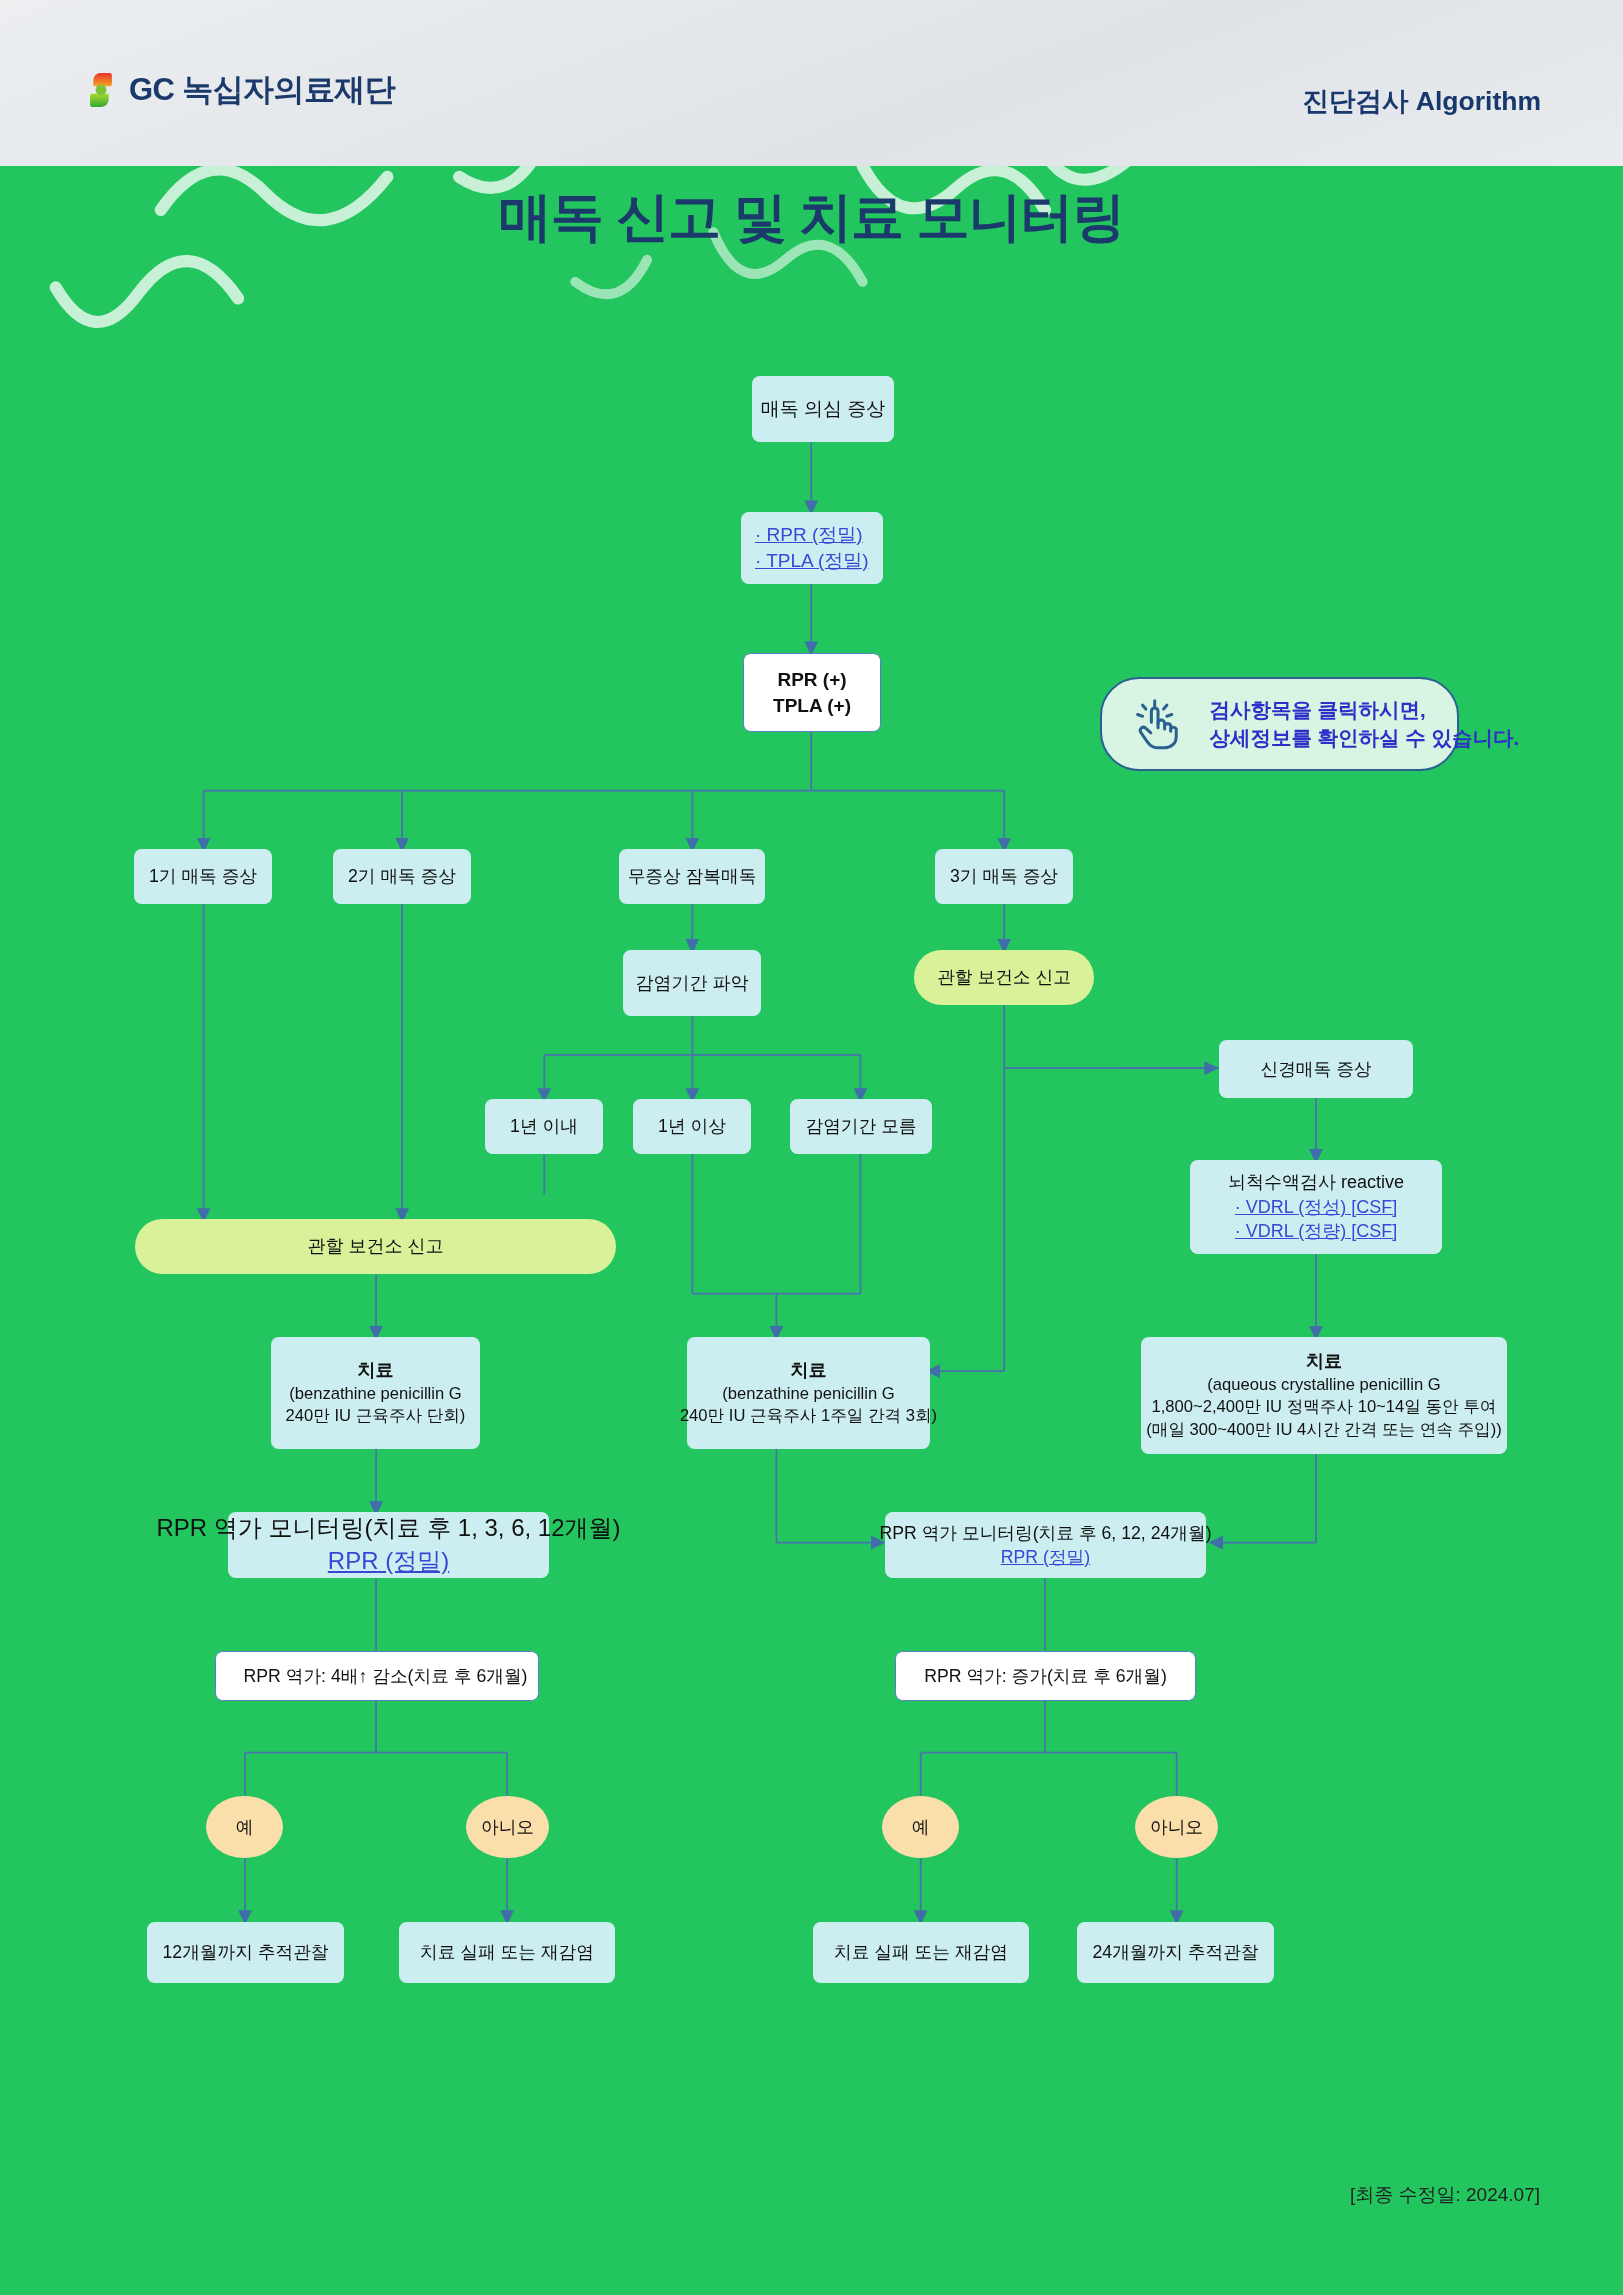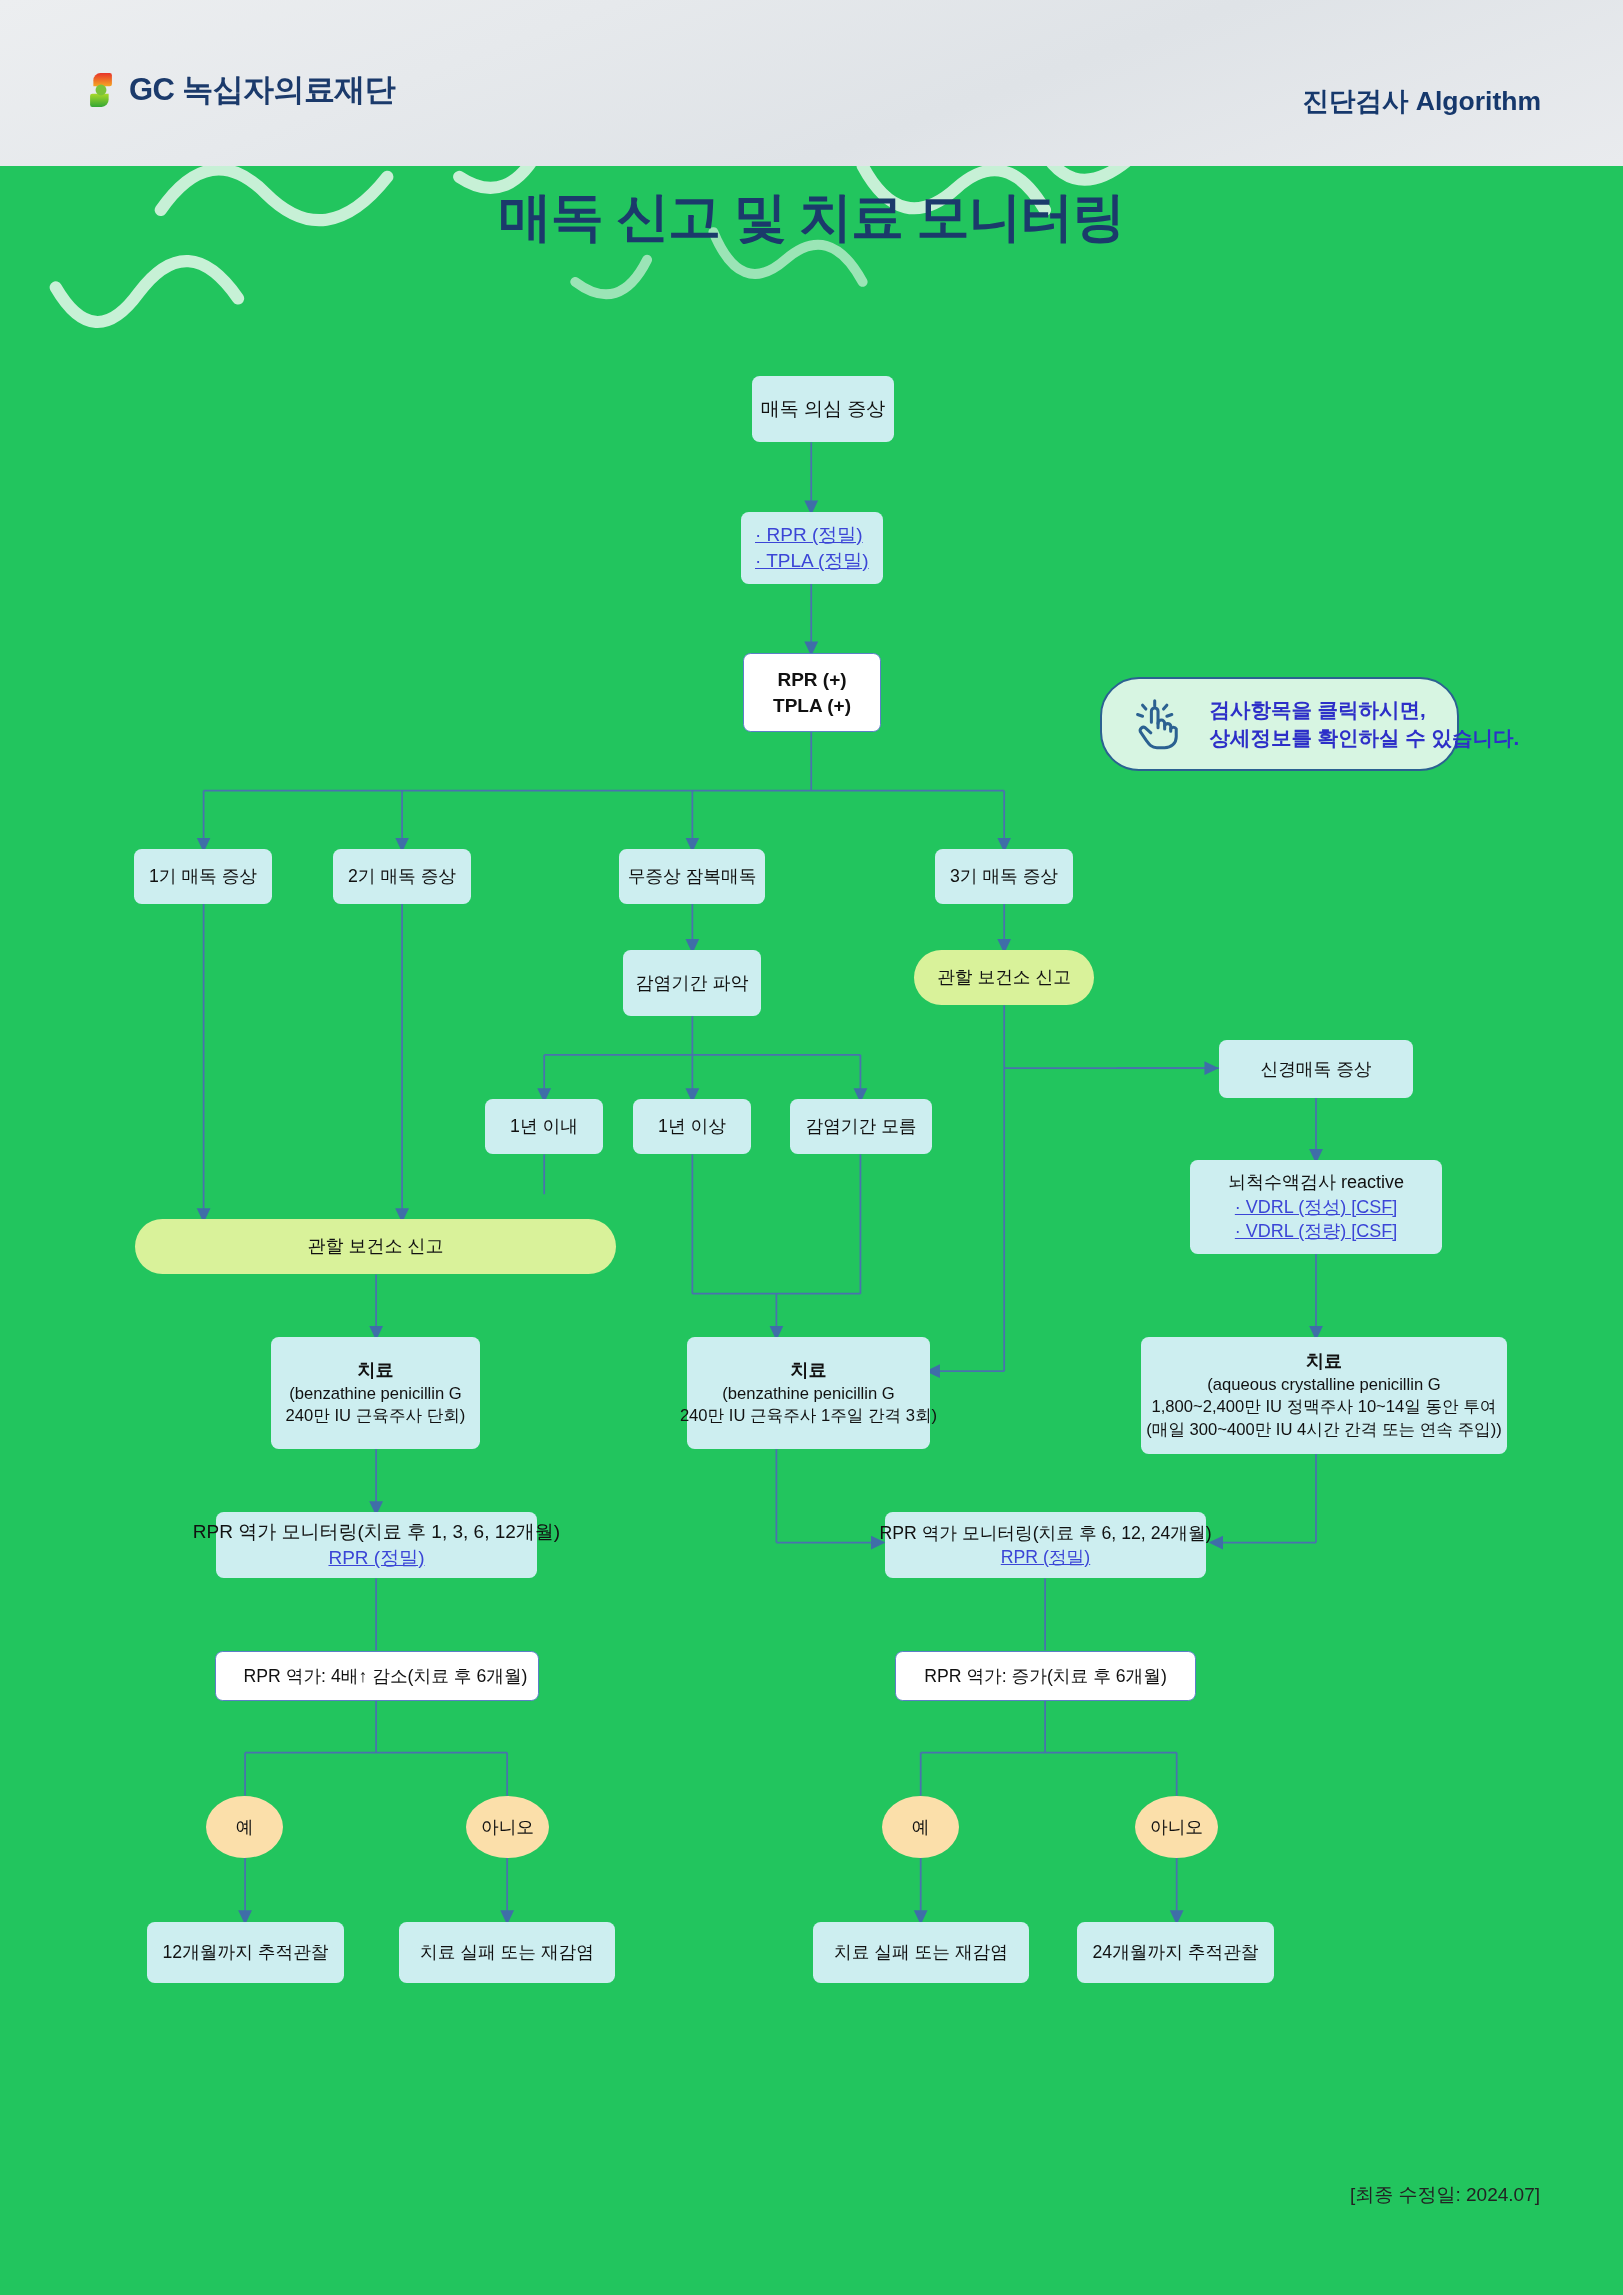--- a/index.html
+++ b/index.html
@@ -330,21 +330,21 @@
     <span class="nowrap">240만 IU 근육주사 1주일 간격 3회)</span>
   </div>
 
   <div class="node n-cyan" style="left:1141px;top:1337px;width:366px;height:117px;font-size:16.6px;">
     <span style="font-weight:bold;font-size:18px;">치료</span>
     <span class="nowrap">(aqueous crystalline penicillin G</span>
     <span class="nowrap">1,800~2,400만 IU 정맥주사 10~14일 동안 투여</span>
     <span class="nowrap">(매일 300~400만 IU 4시간 간격 또는 연속 주입))</span>
   </div>
 
-  <div class="node n-cyan" style="left:216px;top:1512px;width:321px;height:66px;font-size:19px;text-align:right;">
+  <div class="node n-cyan" style="left:228px;top:1512px;width:321px;height:66px;font-size:24px;text-align:right;">
     <span class="nowrap">RPR 역가 모니터링(치료 후 1, 3, 6, 12개월)</span>
     <span class="link">RPR (정밀)</span>
   </div>
 
   <div class="node n-cyan" style="left:885px;top:1512px;width:321px;height:66px;font-size:17.7px;">
     <span class="nowrap">RPR 역가 모니터링(치료 후 6, 12, 24개월)</span>
     <span class="link">RPR (정밀)</span>
   </div>
 
   <div class="node n-white" style="left:215px;top:1651px;width:324px;height:50px;font-size:17.7px;padding-left:17px;">

